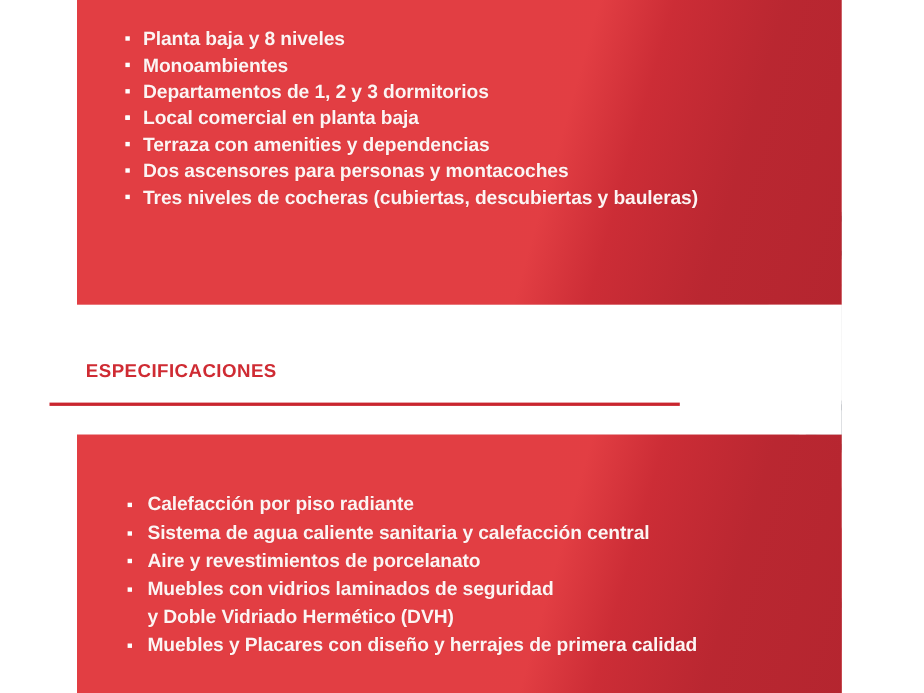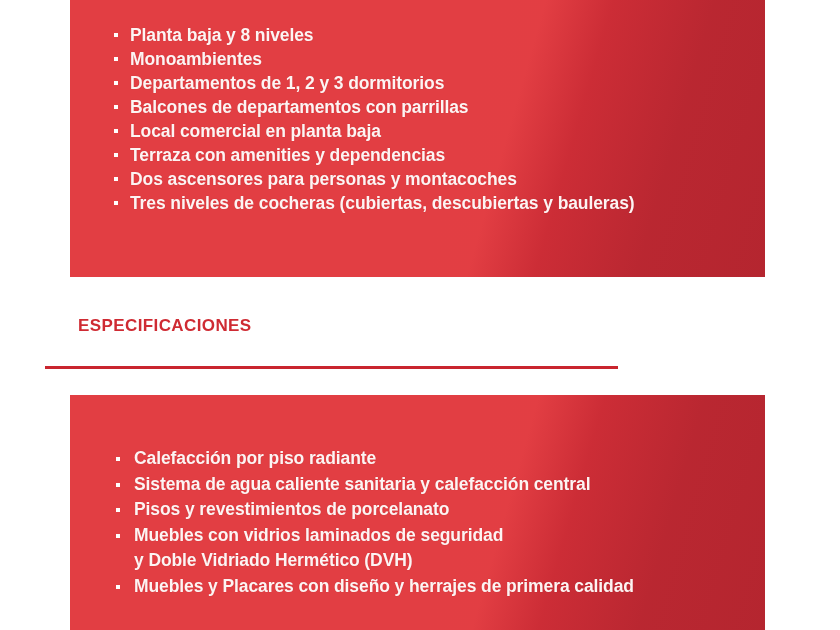--- a/index.html
+++ b/index.html
@@ -203,21 +203,21 @@
   #list-bottom li {
     padding-left: 24px;
     line-height: 25.5px;
   }
   #list-bottom li .bullet { left: 6px; top: 11px; }
 
   
   #section-heading {
     position: absolute;
     left: 78px;
-    top: 316px;
+    top: 328px;
     z-index: 9;
     color: #cf2b33;
     font-size: 17px;
     font-weight: bold;
     letter-spacing: 0.4px;
   }
   #heading-rule {
     position: absolute;
     left: 45px;
     top: 366px;
@@ -295,32 +295,32 @@
   </div>
 
   <div class="panel panel-bottom">
     <div class="panel-tint"></div>
   </div>
 
   <ul class="spec-list" id="list-top">
     <li><span class="bullet"></span><span>Planta baja y 8 niveles</span></li>
     <li><span class="bullet"></span><span>Monoambientes</span></li>
     <li><span class="bullet"></span><span>Departamentos de 1, 2 y 3 dormitorios</span></li>
-    <li><span class="bullet"></span><span>Balcones de departamentos con parrillas</span></li>
+    <li><span class="bullet"></span></li>
     <li><span class="bullet"></span><span>Local comercial en planta baja</span></li>
     <li><span class="bullet"></span><span>Terraza con amenities y dependencias</span></li>
     <li><span class="bullet"></span><span>Dos ascensores para personas y montacoches</span></li>
     <li><span class="bullet"></span><span>Tres niveles de cocheras (cubiertas, descubiertas y bauleras)</span></li>
   </ul>
 
   <div id="section-heading">ESPECIFICACIONES</div>
   <div id="heading-rule"></div>
 
   <ul class="spec-list" id="list-bottom">
     <li><span class="bullet"></span><span>Calefacción por piso radiante</span></li>
     <li><span class="bullet"></span><span>Sistema de agua caliente sanitaria y calefacción central</span></li>
-    <li><span class="bullet"></span><span>Pisos y revestimientos de porcelanato</span></li>
+    <li><span class="bullet"></span><span>Aire y revestimientos de porcelanato</span></li>
     <li><span class="bullet"></span><span>Muebles con vidrios laminados de seguridad</span></li>
     <li class="cont"><span>y Doble Vidriado Hermético (DVH)</span></li>
     <li><span class="bullet"></span><span>Muebles y Placares con diseño y herrajes de primera calidad</span></li>
   </ul>
 
 </div>
 
 </body></html>

